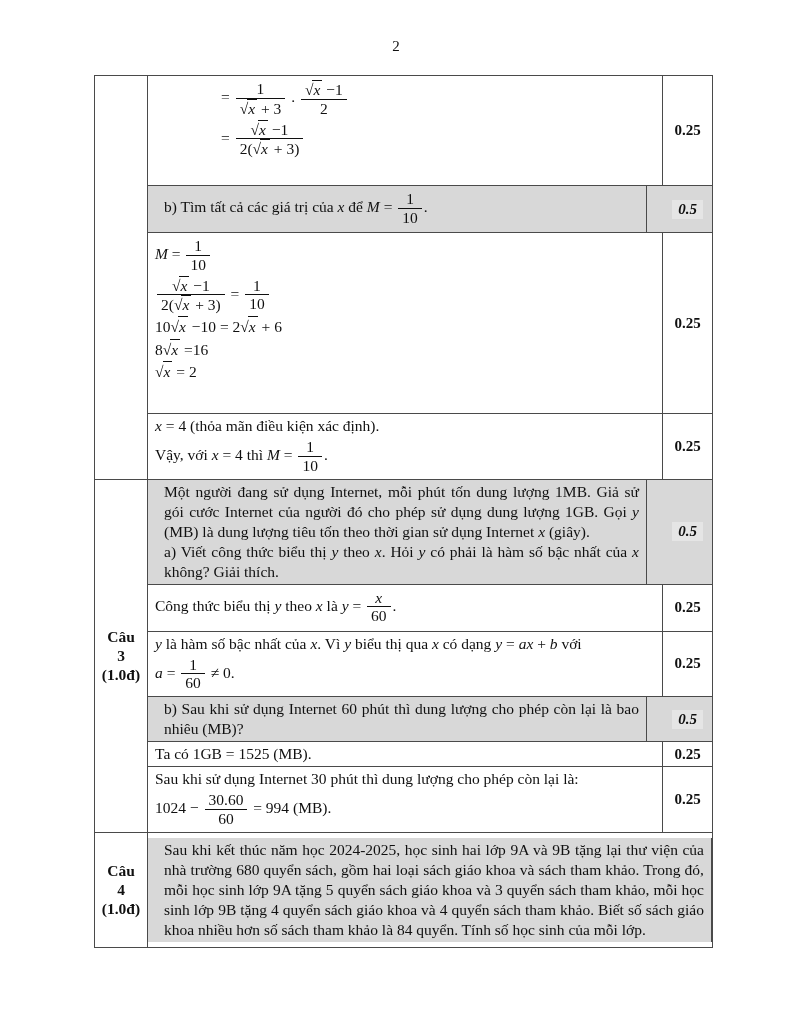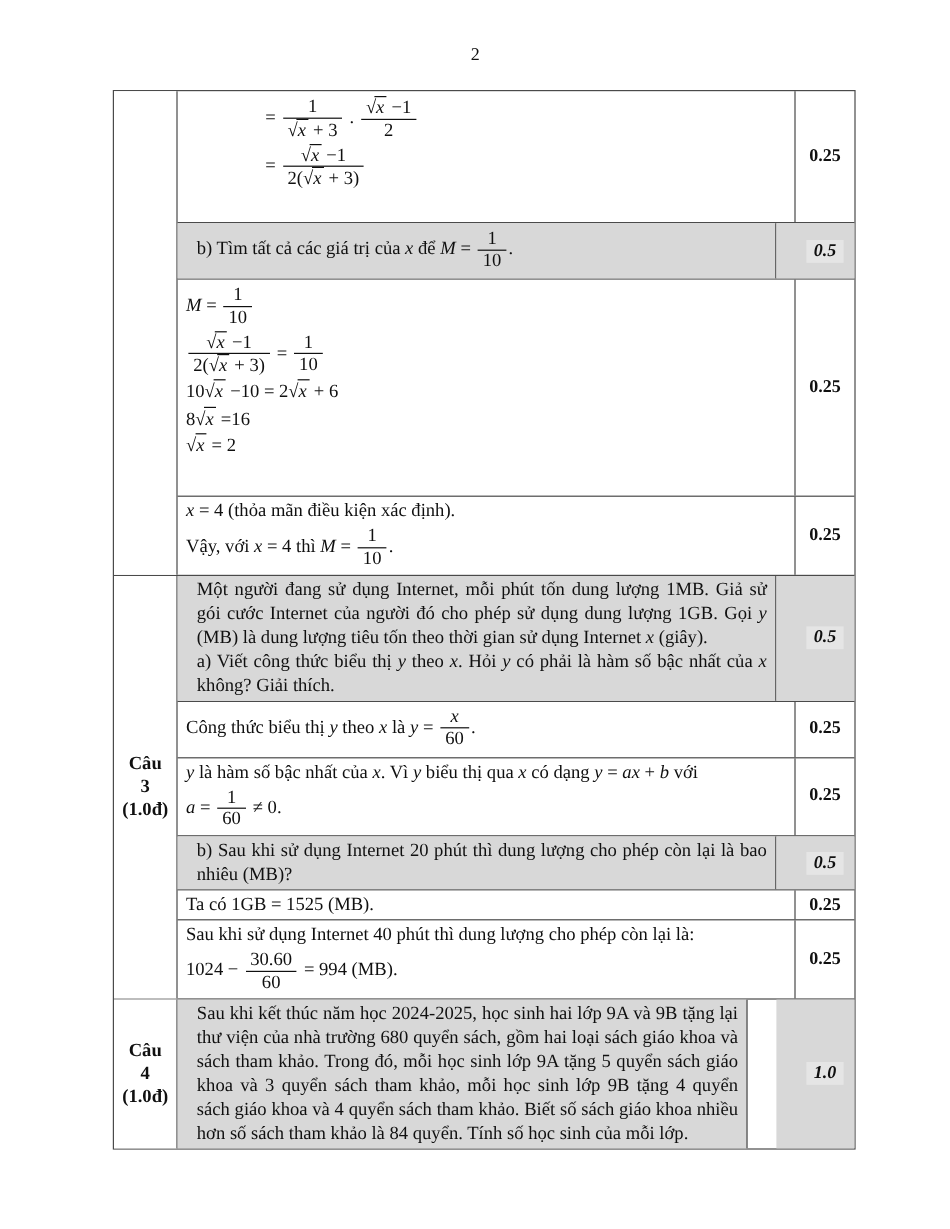--- a/index.html
+++ b/index.html
@@ -30,21 +30,21 @@
   .sec{display:flex;border-bottom:1px solid var(--border);}
   .sec:last-child{border-bottom:none;}
   .label-cell{
     width:52px;flex:none;
     border-right:1px solid var(--border);
     display:flex;flex-direction:column;justify-content:center;align-items:center;
     font-weight:bold;line-height:19px;background:#fff;
   }
   .rows{flex:1;display:flex;flex-direction:column;min-width:0;}
   .row{display:flex;border-bottom:1px solid var(--border);box-sizing:border-box;}
-  .row:last-child{border-bottom:none;}
+  .row:last-child{border-bottom:none;align-items:center;}
   .content{
     flex:1;min-width:0;
     border-right:1px solid var(--border);
     padding:2px 7px;
     box-sizing:border-box;
   }
   .score{
     width:49px;flex:none;
     display:flex;align-items:center;justify-content:center;
     font-weight:bold;font-size:15px;
@@ -152,56 +152,53 @@
             <div class="content">
               <div class="p"><span class="mi">y</span> là hàm số bậc nhất của <span class="mi">x</span>. Vì <span class="mi">y</span> biểu thị qua <span class="mi">x</span> có dạng <span class="mi">y</span> = <span class="mi">ax</span> + <span class="mi">b</span> với</div>
               <div class="m"><span class="mi">a</span> = <span class="fr"><span class="fr-n">1</span><span class="fr-d">60</span></span> ≠ 0.</div>
             </div>
             <div class="score">
               <span class="score-val">0.25</span>
             </div>
           </div>
           <div class="row shaded" style="min-height: 39px;">
             <div class="content">
-              <div class="p">b) Sau khi sử dụng Internet 20 phút thì dung lượng cho phép còn lại là bao nhiêu (MB)?</div>
+              <div class="p">b) Sau khi sử dụng Internet 60 phút thì dung lượng cho phép còn lại là bao nhiêu (MB)?</div>
             </div>
             <div class="score">
               <span class="score-val qscore">0.5</span>
             </div>
           </div>
           <div class="row" style="min-height: 25px;">
             <div class="content">
               <div class="p">Ta có 1GB = 1525 (MB).</div>
             </div>
             <div class="score">
               <span class="score-val">0.25</span>
             </div>
           </div>
           <div class="row" style="min-height: 58px;">
             <div class="content">
-              <div class="p">Sau khi sử dụng Internet 40 phút thì dung lượng cho phép còn lại là:</div>
+              <div class="p">Sau khi sử dụng Internet 30 phút thì dung lượng cho phép còn lại là:</div>
               <div class="m">1024 − <span class="fr"><span class="fr-n">30.60</span><span class="fr-d">60</span></span> = 994 (MB).</div>
             </div>
             <div class="score">
               <span class="score-val">0.25</span>
             </div>
           </div>
         </div>
       </div>
       <div class="sec">
         <div class="label-cell">
           <div class="label-line">Câu</div>
           <div class="label-line">4</div>
           <div class="label-line">(1.0đ)</div>
         </div>
         <div class="rows">
           <div class="row shaded" style="min-height: 114px; gap: 24px;">
             <div class="content">
               <div class="p">Sau khi kết thúc năm học 2024-2025, học sinh hai lớp 9A và 9B tặng lại thư viện của nhà trường 680 quyển sách, gồm hai loại sách giáo khoa và sách tham khảo. Trong đó, mỗi học sinh lớp 9A tặng 5 quyển sách giáo khoa và 3 quyển sách tham khảo, mỗi học sinh lớp 9B tặng 4 quyển sách giáo khoa và 4 quyển sách tham khảo. Biết số sách giáo khoa nhiều hơn số sách tham khảo là 84 quyển. Tính số học sinh của mỗi lớp.</div>
             </div>
-            <div class="score">
-              <span class="score-val qscore">1.0</span>
-            </div>
           </div>
         </div>
       </div>
     </div>
 </div>
 
 </body></html>

